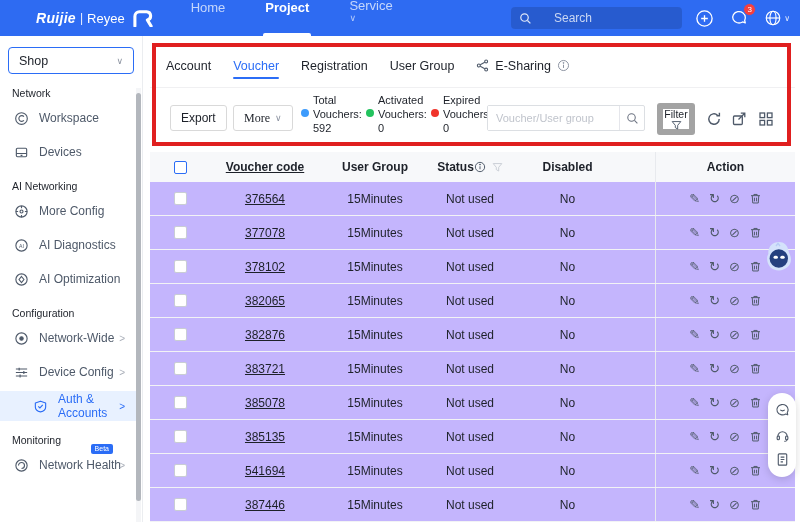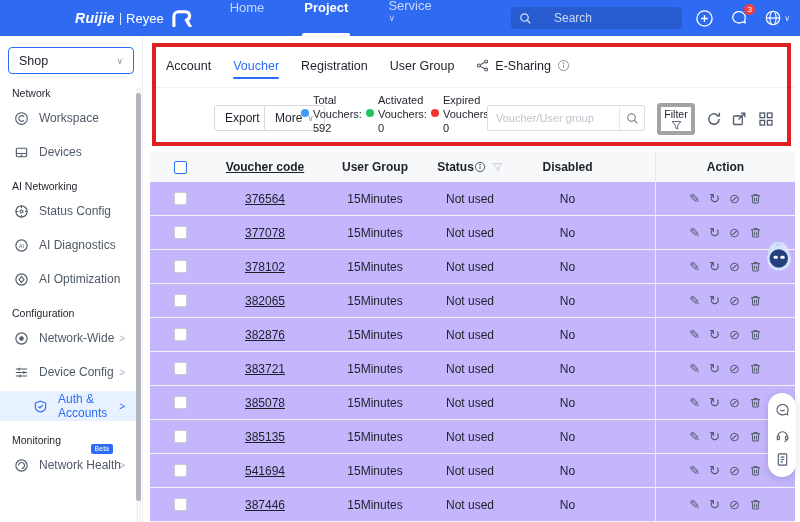--- a/index.html
+++ b/index.html
@@ -1,21 +1,21 @@
 <!DOCTYPE html>
 <html><head>
 <meta charset="utf-8">
 <style>
   * { margin:0; padding:0; box-sizing:border-box; }
   body { font-family:"Liberation Sans","DejaVu Sans",sans-serif; background:#fff; }
   .frame { position:relative; width:800px; height:522px; overflow:hidden; background:#fff; }
 
   
   .navbar { position:absolute; left:0; top:0; width:800px; height:36px; background:#2e6bf2;
-            display:flex; align-items:center; z-index:10;padding-left:39px; }
+            display:flex; align-items:center; z-index:10; }
   .brand { display:flex; align-items:center; margin-left:36px; color:#fff; white-space:nowrap; }
   .brand-primary { font-style:italic; font-weight:bold; font-size:14px; letter-spacing:.3px; }
   .brand-divider { margin:0 4px; opacity:.9; font-size:12px; }
   .brand-secondary { font-size:13px; }
   .brand-glyph { margin-left:6px; display:flex; }
   .nav-menu { display:flex; height:100%; margin-left:16px; }
   .nav-item { position:relative; height:100%; display:flex; padding:0 20px;
               color:rgba(255,255,255,.72); font-size:13px; cursor:pointer; }
   .nav-item.active { color:#fff; font-weight:bold; }
   .nav-item.active::after { content:""; position:absolute; left:18px; right:18px; bottom:0;
@@ -62,32 +62,32 @@
           padding-left:16px; gap:22px; border-bottom:1px solid #f0f0f2; }
   .tab { position:relative; height:100%; display:flex; align-items:center; font-size:12.5px;
           color:#1d2129; cursor:pointer; gap:6px; }
   .tab.active { color:#2b6df6; }
   .tab.active::after { content:""; position:absolute; left:0; right:0; bottom:8px; height:2px;
           background:#2b6df6; border-radius:1px; }
 
   .toolbar { position:absolute; left:0; top:52px; width:645px; height:64px; }
   .btn { position:absolute; height:26px; border:1px solid #d9d9d9; border-radius:3px; background:#fff;
          font-size:12px; color:#1d2129; display:flex; align-items:center; justify-content:center;
-         gap:5px; cursor:pointer; padding:0 10px;margin-left:44px; }
+         gap:5px; cursor:pointer; padding:0 10px; }
   .stat { position:absolute; top:5px; font-size:11px; line-height:14px; color:#1d2129; }
   .stat .dot { position:absolute; left:-12px; top:16px; width:8px; height:8px; border-radius:4px; }
   .dot-blue { background:#3d9bfc; } .dot-green { background:#23c35e; } .dot-red { background:#f0342b; }
   .tb-search { position:absolute; left:337px; top:17px; width:158px; height:26px; border:1px solid #dcdfe3;
          border-radius:2px; display:flex; }
   .tb-search input { flex:1; border:none; outline:none; font-size:11px; padding:0 8px;
          color:#1d2129; font-family:inherit; min-width:0; }
   .tb-search input::placeholder { color:#c0c4cc; }
   .tb-search .mag { width:25px; border-left:1px solid #e5e6eb; display:flex; align-items:center;
          justify-content:center; color:#6b7280; cursor:pointer; }
-  .filter-btn { position:absolute; left:507px; top:15px; width:38px; height:32px; border:4px solid #a3a3a3;
+  .filter-btn { position:absolute; left:507px; top:15px; width:38px; height:32px; border:6px solid #a3a3a3;
          border-radius:3px; background:#fff; display:flex; flex-direction:column; align-items:center;
          justify-content:center; font-size:10.5px; color:#1d2129; cursor:pointer; line-height:12px;text-align:right; }
   .tool-icon { position:absolute; top:23px; color:#4e5969; cursor:pointer; display:flex; }
 
   
   .table { position:absolute; left:0; top:116px; width:645px; }
   .thead, .trow { display:flex; align-items:center; }
   .thead { height:30px; background:#f7f8fa; font-weight:bold; font-size:12px; color:#1d2129; }
   .trow { height:34px; border-bottom:1px solid #f2f3f5; font-size:12px; color:#1d2129; background:#c4b5fd; }
   .col { display:flex; align-items:center; justify-content:center; }
@@ -204,21 +204,21 @@
 
     <div class="side-label">AI Networking</div>
     <div class="side-item">
       <span class="sicon">
           <svg width="15" height="15" viewBox="0 0 16 16" fill="none" stroke="currentColor" stroke-width="1.2">
             <circle cx="8" cy="8" r="6"></circle>
             <path d="M8 2 v2.4 M8 11.6 V14 M2 8 h2.4 M11.6 8 H14"></path>
             <circle cx="8" cy="8" r="1.6"></circle>
           </svg>
         </span>
-      <span>Status Config</span>
+      <span>More Config</span>
     </div>
     <div class="side-item">
       <span class="sicon">
           <svg width="15" height="15" viewBox="0 0 16 16" fill="none" stroke="currentColor" stroke-width="1.2">
             <circle cx="8" cy="8" r="6"></circle>
             <text x="8" y="10.2" font-size="5.5" text-anchor="middle" fill="currentColor" stroke="none" font-family="Liberation Sans, sans-serif">AI</text>
           </svg>
         </span>
       <span>AI Diagnostics</span>
     </div>
@@ -315,21 +315,21 @@
               <circle cx="8" cy="4.8" r=".6" fill="currentColor"></circle>
             </svg>
           </span>
       </div>
     </div>
 
     <div class="toolbar">
       <button class="btn" style="left:20px; top:17px;">
           <span>Export</span>
         </button>
-      <button class="btn" style="left:70px; top:17px;">
+      <button class="btn" style="left:83px; top:17px;font-family:Liberation Serif, serif;">
         <span>More</span>
         <span class="select-caret">∨</span>
       </button>
 
       <div class="stat" style="left:163px;">
         <span class="dot dot-blue"></span>
         <div>Total</div>
         <div>Vouchers:</div>
         <div>592</div>
       </div>

